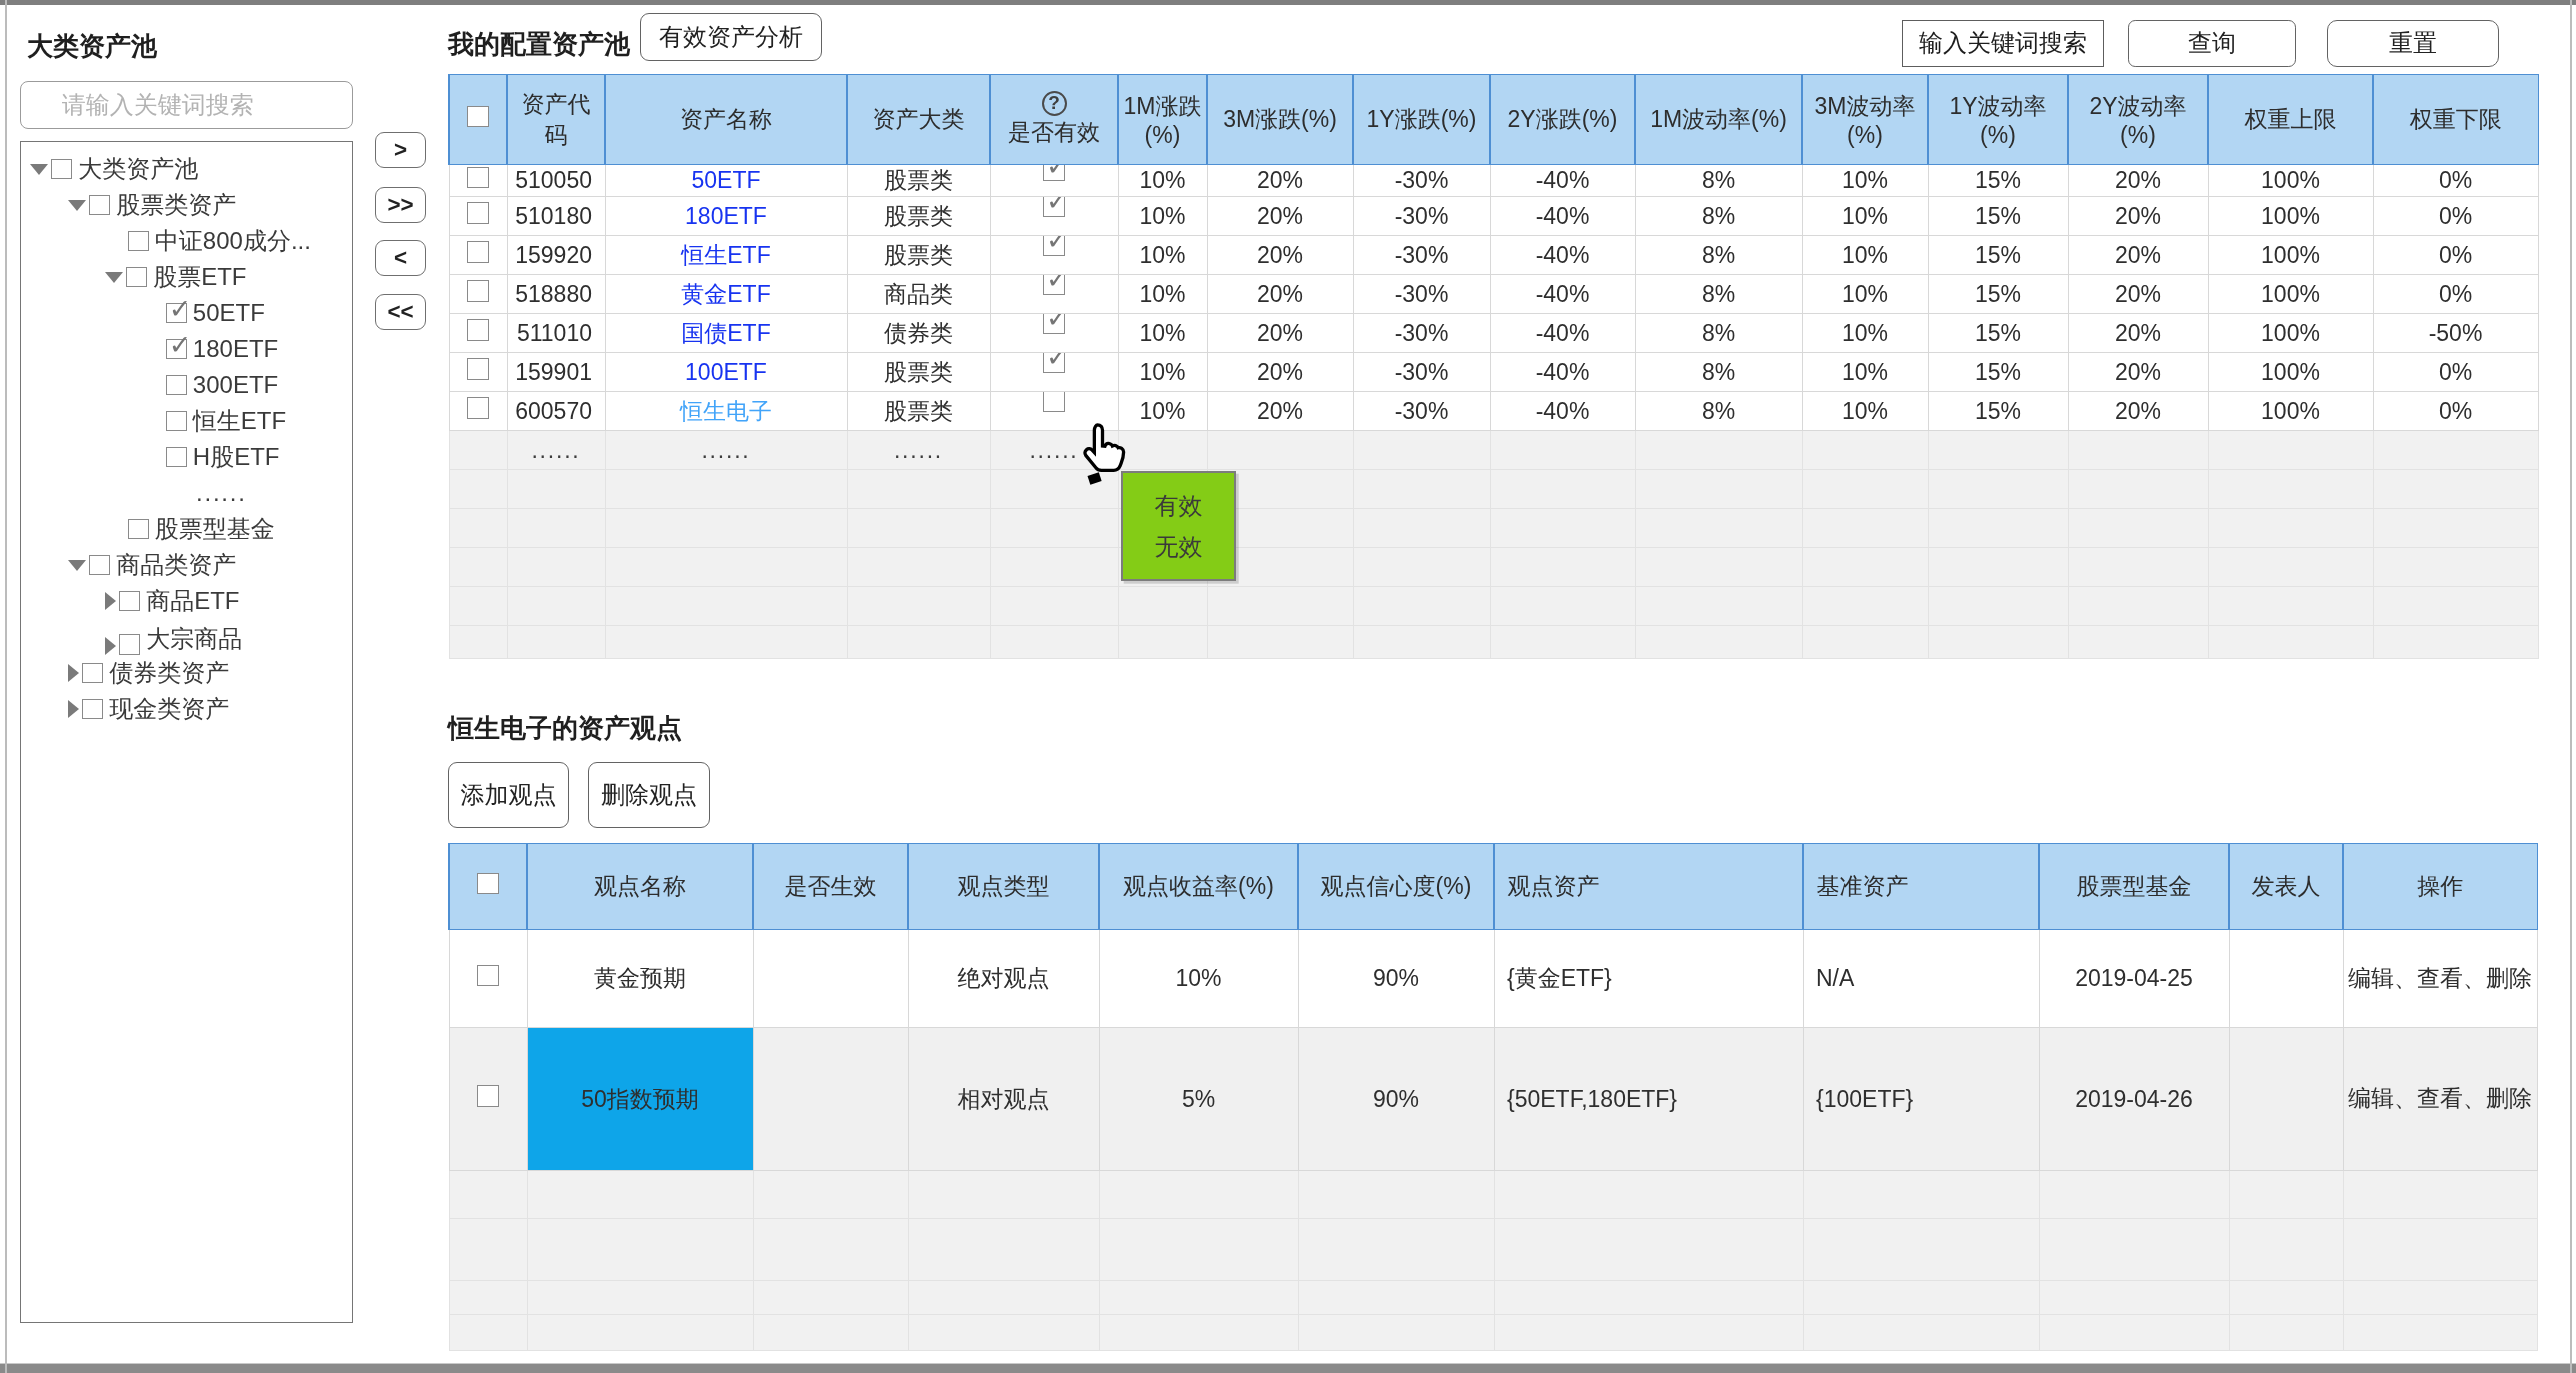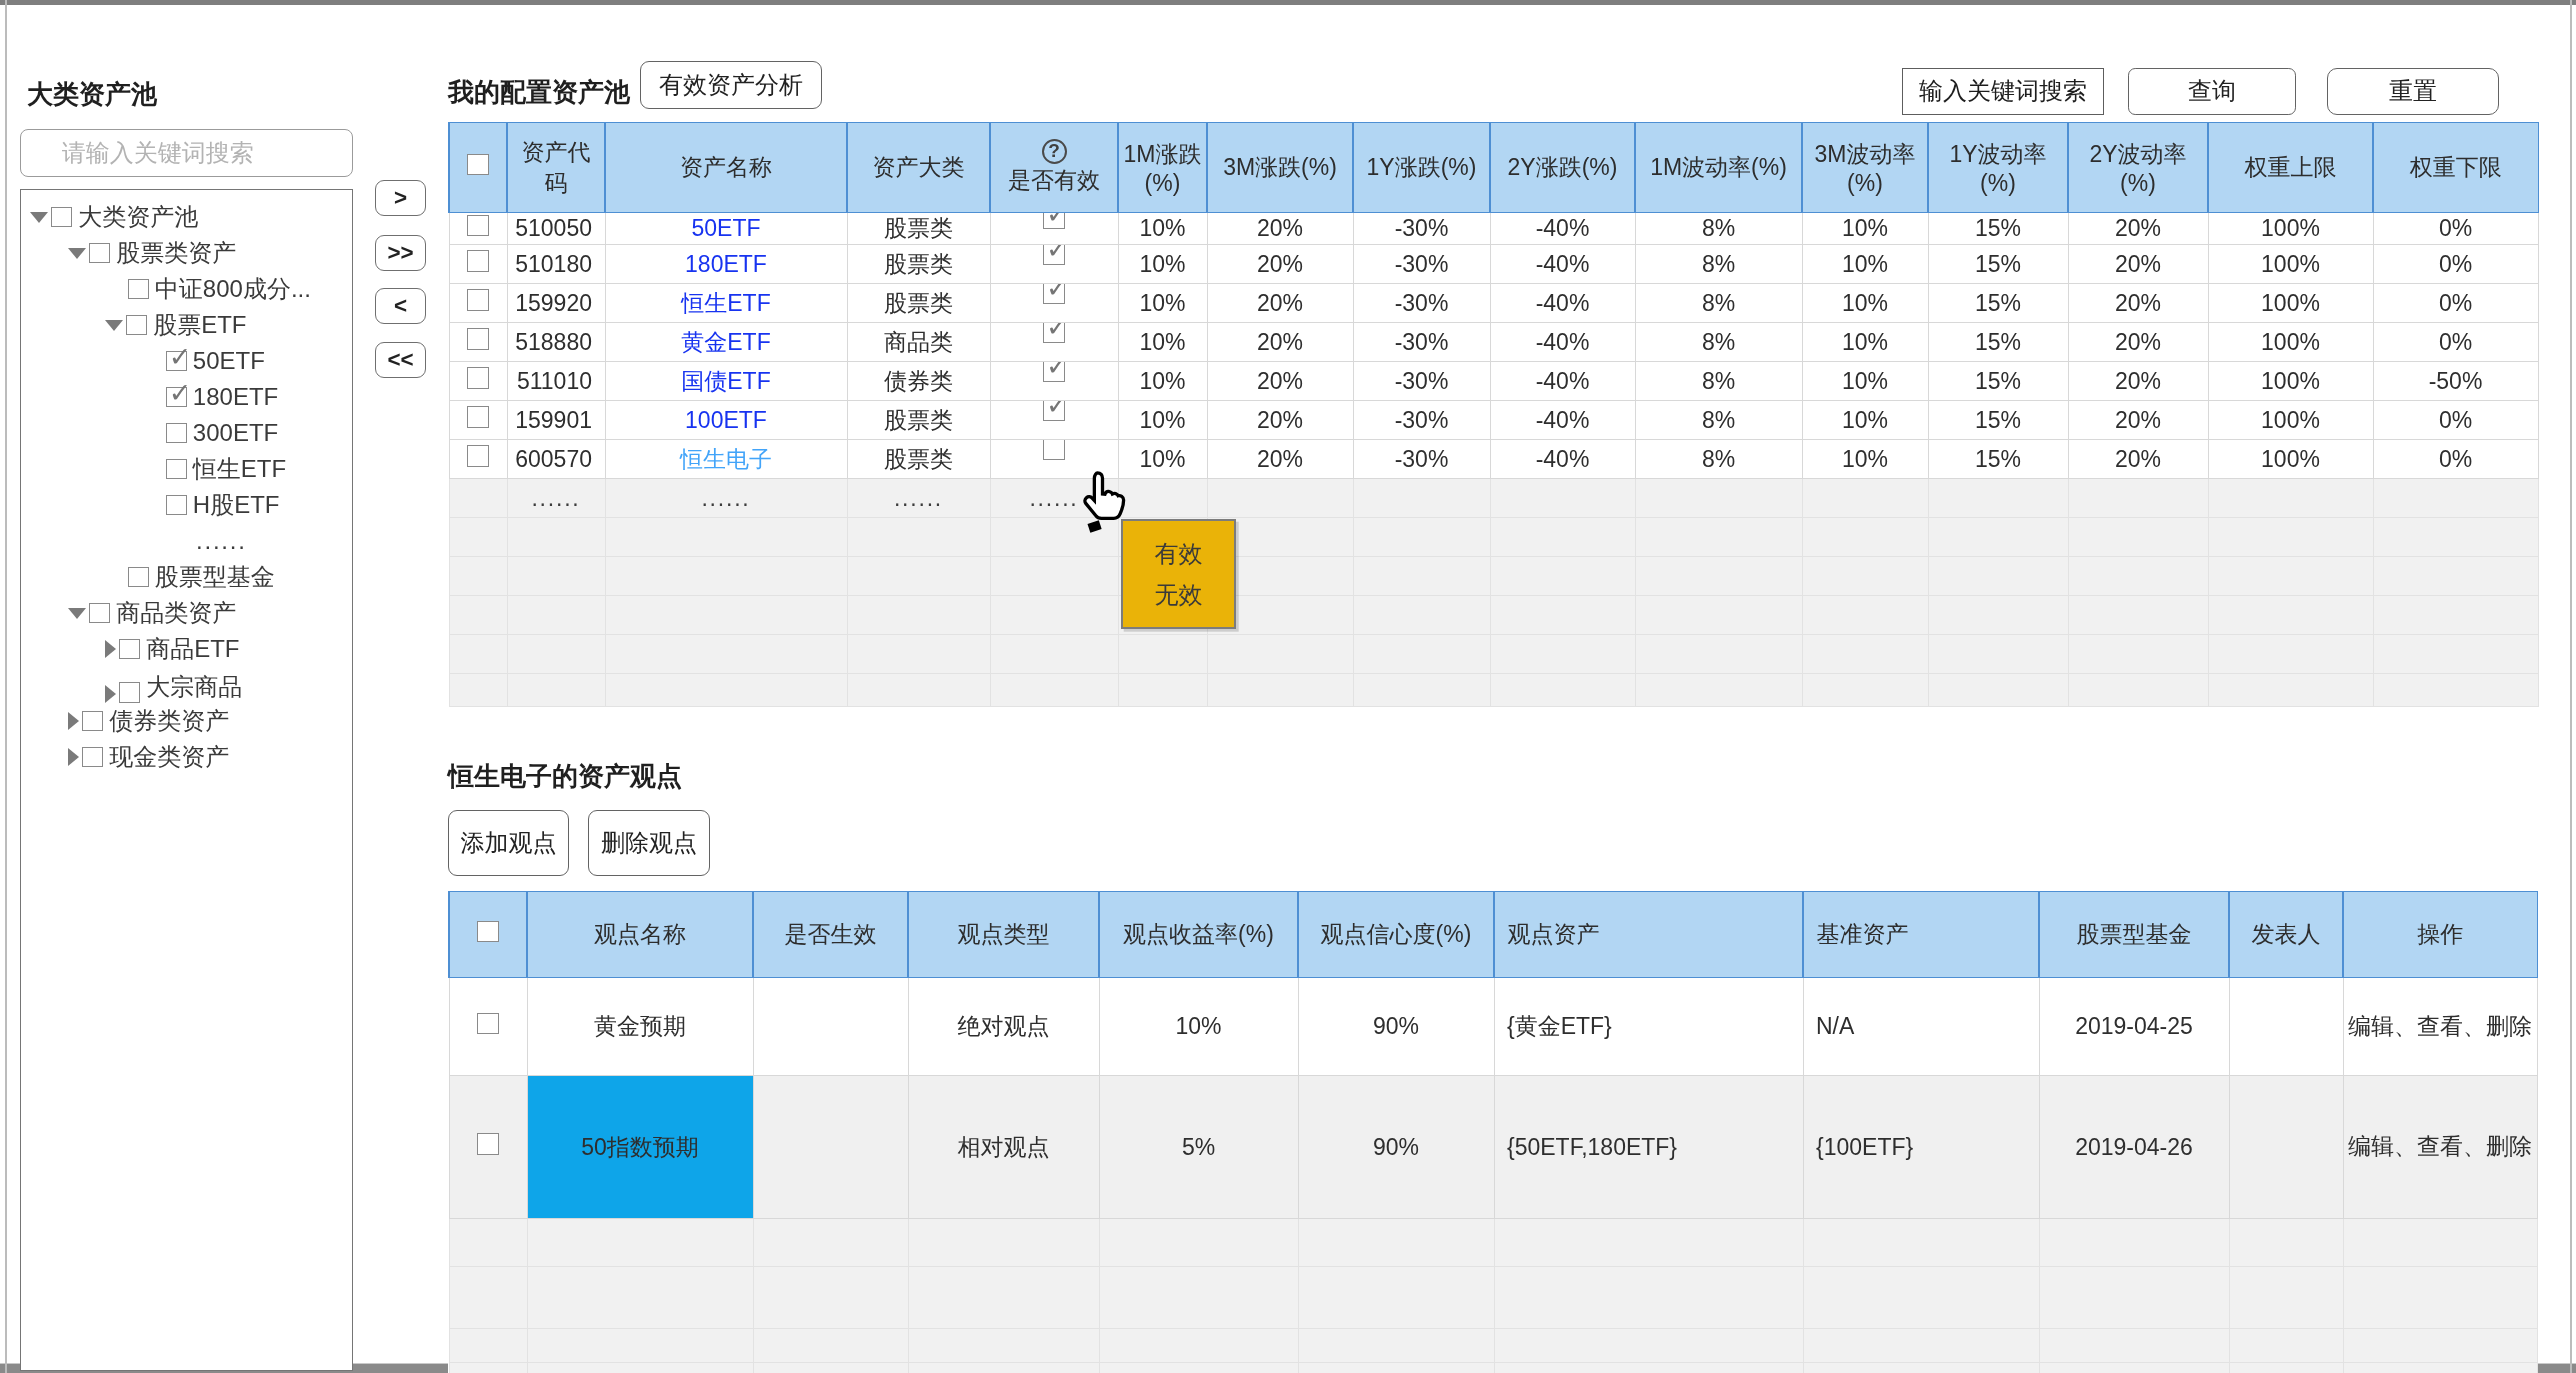--- a/index.html
+++ b/index.html
@@ -6,21 +6,21 @@
   body{
     width:2576px;height:1374px;position:relative;overflow:hidden;background:#fff;
     font-family:"Liberation Sans","DejaVu Sans",sans-serif;color:#2e2e2e;
   }
   
   .frame-top{position:absolute;left:0;top:0;width:2576px;height:4.5px;background:#7f7f7f;}
   .frame-bottom{position:absolute;left:0;bottom:0;width:2576px;height:9.8px;background:#8a8a8a;border-top:1.8px solid #c9c9c9;}
   .frame-left{position:absolute;left:5.4px;top:0;bottom:0;width:1.8px;background:#bcbcbc;}
   .frame-right{position:absolute;right:4.5px;top:0;bottom:0;width:1.8px;background:#bcbcbc;}
 
-  .abs{position:absolute;margin-top:48px;}
+  .abs{position:absolute;}
   .h-title{font-size:26px;font-weight:600;color:#1f1f1f;white-space:nowrap;}
 
   
   #sidebar-title{left:27px;top:29px;}
   #sidebar-search{left:19.7px;top:81px;width:333px;height:48px;box-sizing:border-box;
     border:1.8px solid #9b9b9b;border-radius:8px;font-size:24px;padding:0 9px 0 41px;color:#444;outline:none;
     font-family:"Liberation Sans","DejaVu Sans",sans-serif;}
   #sidebar-search::placeholder{color:#b3b3b3;}
   #tree-panel{left:19.7px;top:141px;width:333px;height:1182px;box-sizing:border-box;
     border:1.8px solid #757575;background:#fff;padding-top:9px;overflow:hidden;}
@@ -68,21 +68,21 @@
   #views-table-wrap{left:448px;top:843px;}
   .ellipsis-cell{letter-spacing:1.8px;}
   td .actions{line-height:1.55;display:inline-block;padding:5.4px 0;}
 
   
   #views-title{left:448px;top:711px;}
   #add-view-btn{left:448px;top:762px;width:121px;height:66px;}
   #del-view-btn{left:588px;top:762px;width:122px;height:66px;}
 
   
-  #valid-tooltip{left:1121px;top:471px;width:111px;height:106px;background:#eab308;border:2.7px solid #7c7c7c;
+  #valid-tooltip{left:1121px;top:471px;width:111px;height:106px;background:#84cc16;border:2.7px solid #7c7c7c;
     box-shadow:2.7px 2.7px 0 rgba(0,0,0,0.15);display:flex;flex-direction:column;align-items:center;justify-content:center;
     font-size:24px;color:#3a3a3a;line-height:41px;z-index:10;text-align:center;}
   #hand-cursor{left:1075px;top:419px;z-index:11;}
 </style>
 </head>
 <body>
 
 <div class="frame-top"></div>
 <div class="frame-bottom"></div>
 <div class="frame-left"></div>

